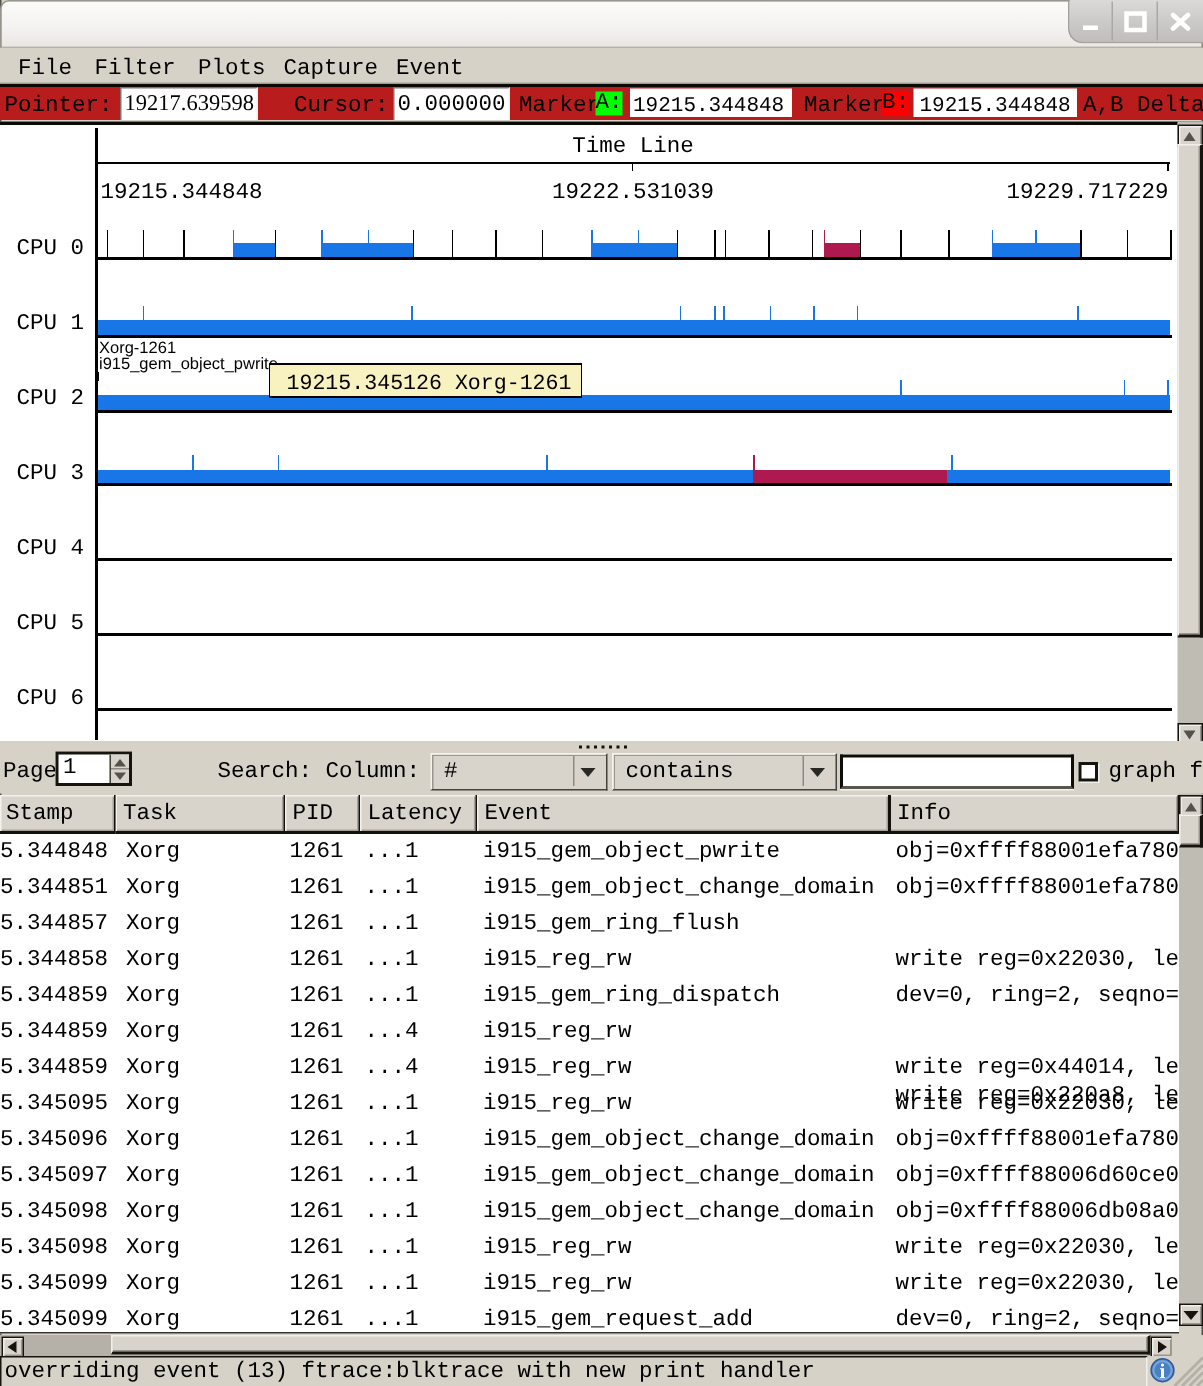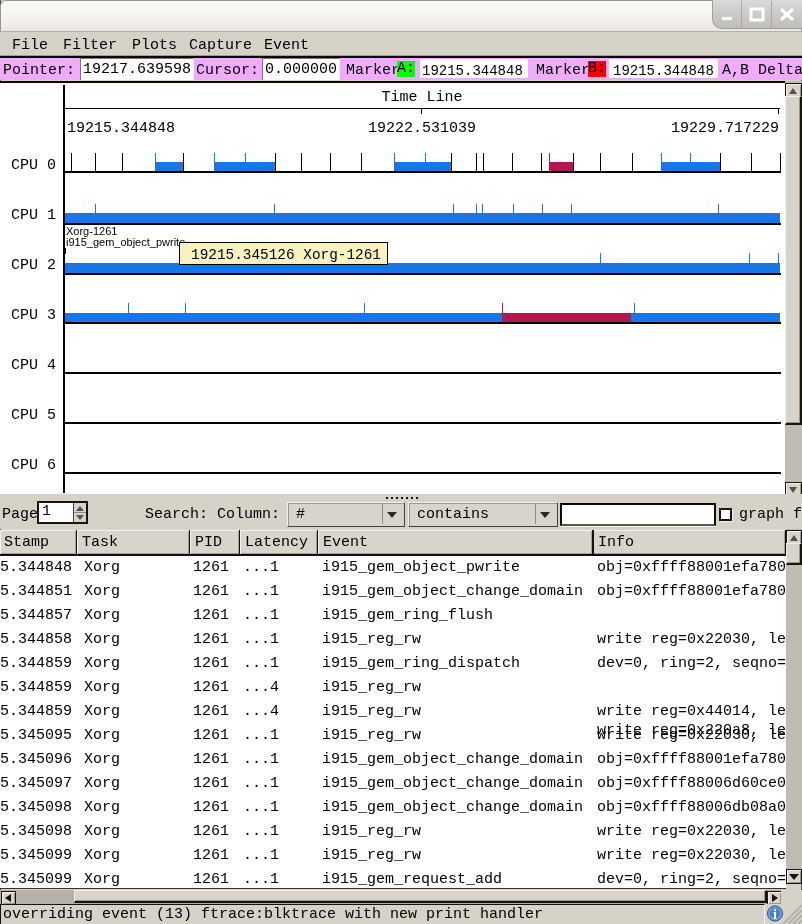--- a/index.html
+++ b/index.html
@@ -9,21 +9,21 @@
   
   #titlebar{left:0;top:0;width:800px;height:30px;
     background:linear-gradient(#fbfbfa,#f3f2f0 60%,#e9e7e4);
     border:1px solid #98948e;border-bottom:1px solid #b4b1ac;border-radius:6px 6px 0 0;}
   #title{left:0;top:7px;width:802px;text-align:center;
     font-family:"Liberation Sans",sans-serif;font-weight:bold;font-size:15px;color:#3c3a38;}
   
   #menubar{left:0;top:32px;width:802px;height:24px;background:#d6d2c8;border-bottom:2px solid #0c0a06;box-shadow:inset 0 -1px 0 #a19d96;}
   #menubar span{position:absolute;top:5px;}
   
-  #ptrbar{left:0;top:58px;width:802px;height:22px;background:#f0abfc;overflow:hidden;}
+  #ptrbar{left:0;top:58px;width:802px;height:22px;background:#b91c1c;overflow:hidden;}
   .ptxt{top:4px;white-space:pre;}
   .entry{background:#fff;border-top:1px solid #7a776f;border-left:1px solid #7a776f;
      border-bottom:1px solid #f1efe9;border-right:1px solid #f1efe9;}
   .pentry{top:0px;height:19px;padding:2px 2px 0 2px;}
   
   #graph{left:0;top:81px;width:802px;height:413px;background:#fff;border-top:2px solid #0c0a06;}
   
   #searchbar{left:0;top:494px;width:802px;height:35px;background:#d6d2c8;overflow:hidden;}
   
   #thead{left:0;top:530px;width:648px;height:25px;}
@@ -67,21 +67,21 @@
   <div id="menubar" class="abs">
     <span style="left:12px;">File</span>
     <span style="left:63px;">Filter</span>
     <span style="left:132px;">Plots</span>
     <span style="left:189px;">Capture</span>
     <span style="left:264px;">Event</span>
   </div>
 
   <div id="ptrbar" class="abs">
     <span class="abs ptxt" style="left:3px;">Pointer:</span>
-    <span class="abs entry pentry" style="left:80px;">19217.639598</span>
+    <span class="abs entry pentry" style="left:80px;font-family:Liberation Serif, serif;">19217.639598</span>
     <span class="abs ptxt" style="left:196px;">Cursor:</span>
     <span class="abs entry pentry" style="left:262px;">0.000000</span>
     <span class="abs ptxt" style="left:346px;">Marker</span>
     <span class="abs" style="left:397px;top:3px;height:16px;line-height:16px;background:#00ff00;">A:</span>
     <span class="abs" style="left:420px;top:1px;width:108px;height:19px;background:#fff;"></span>
     <span class="abs ptxt" style="left:422px;font-size:14px;top:5px;">19215.344848</span>
     <span class="abs ptxt" style="left:536px;">Marker</span>
     <span class="abs" style="left:588px;top:3px;height:16px;line-height:16px;background:#ff0000;">B:</span>
     <span class="abs" style="left:609px;top:1px;width:109px;height:19px;background:#fff;"></span>
     <span class="abs ptxt" style="left:613px;font-size:14px;top:5px;">19215.344848</span>

